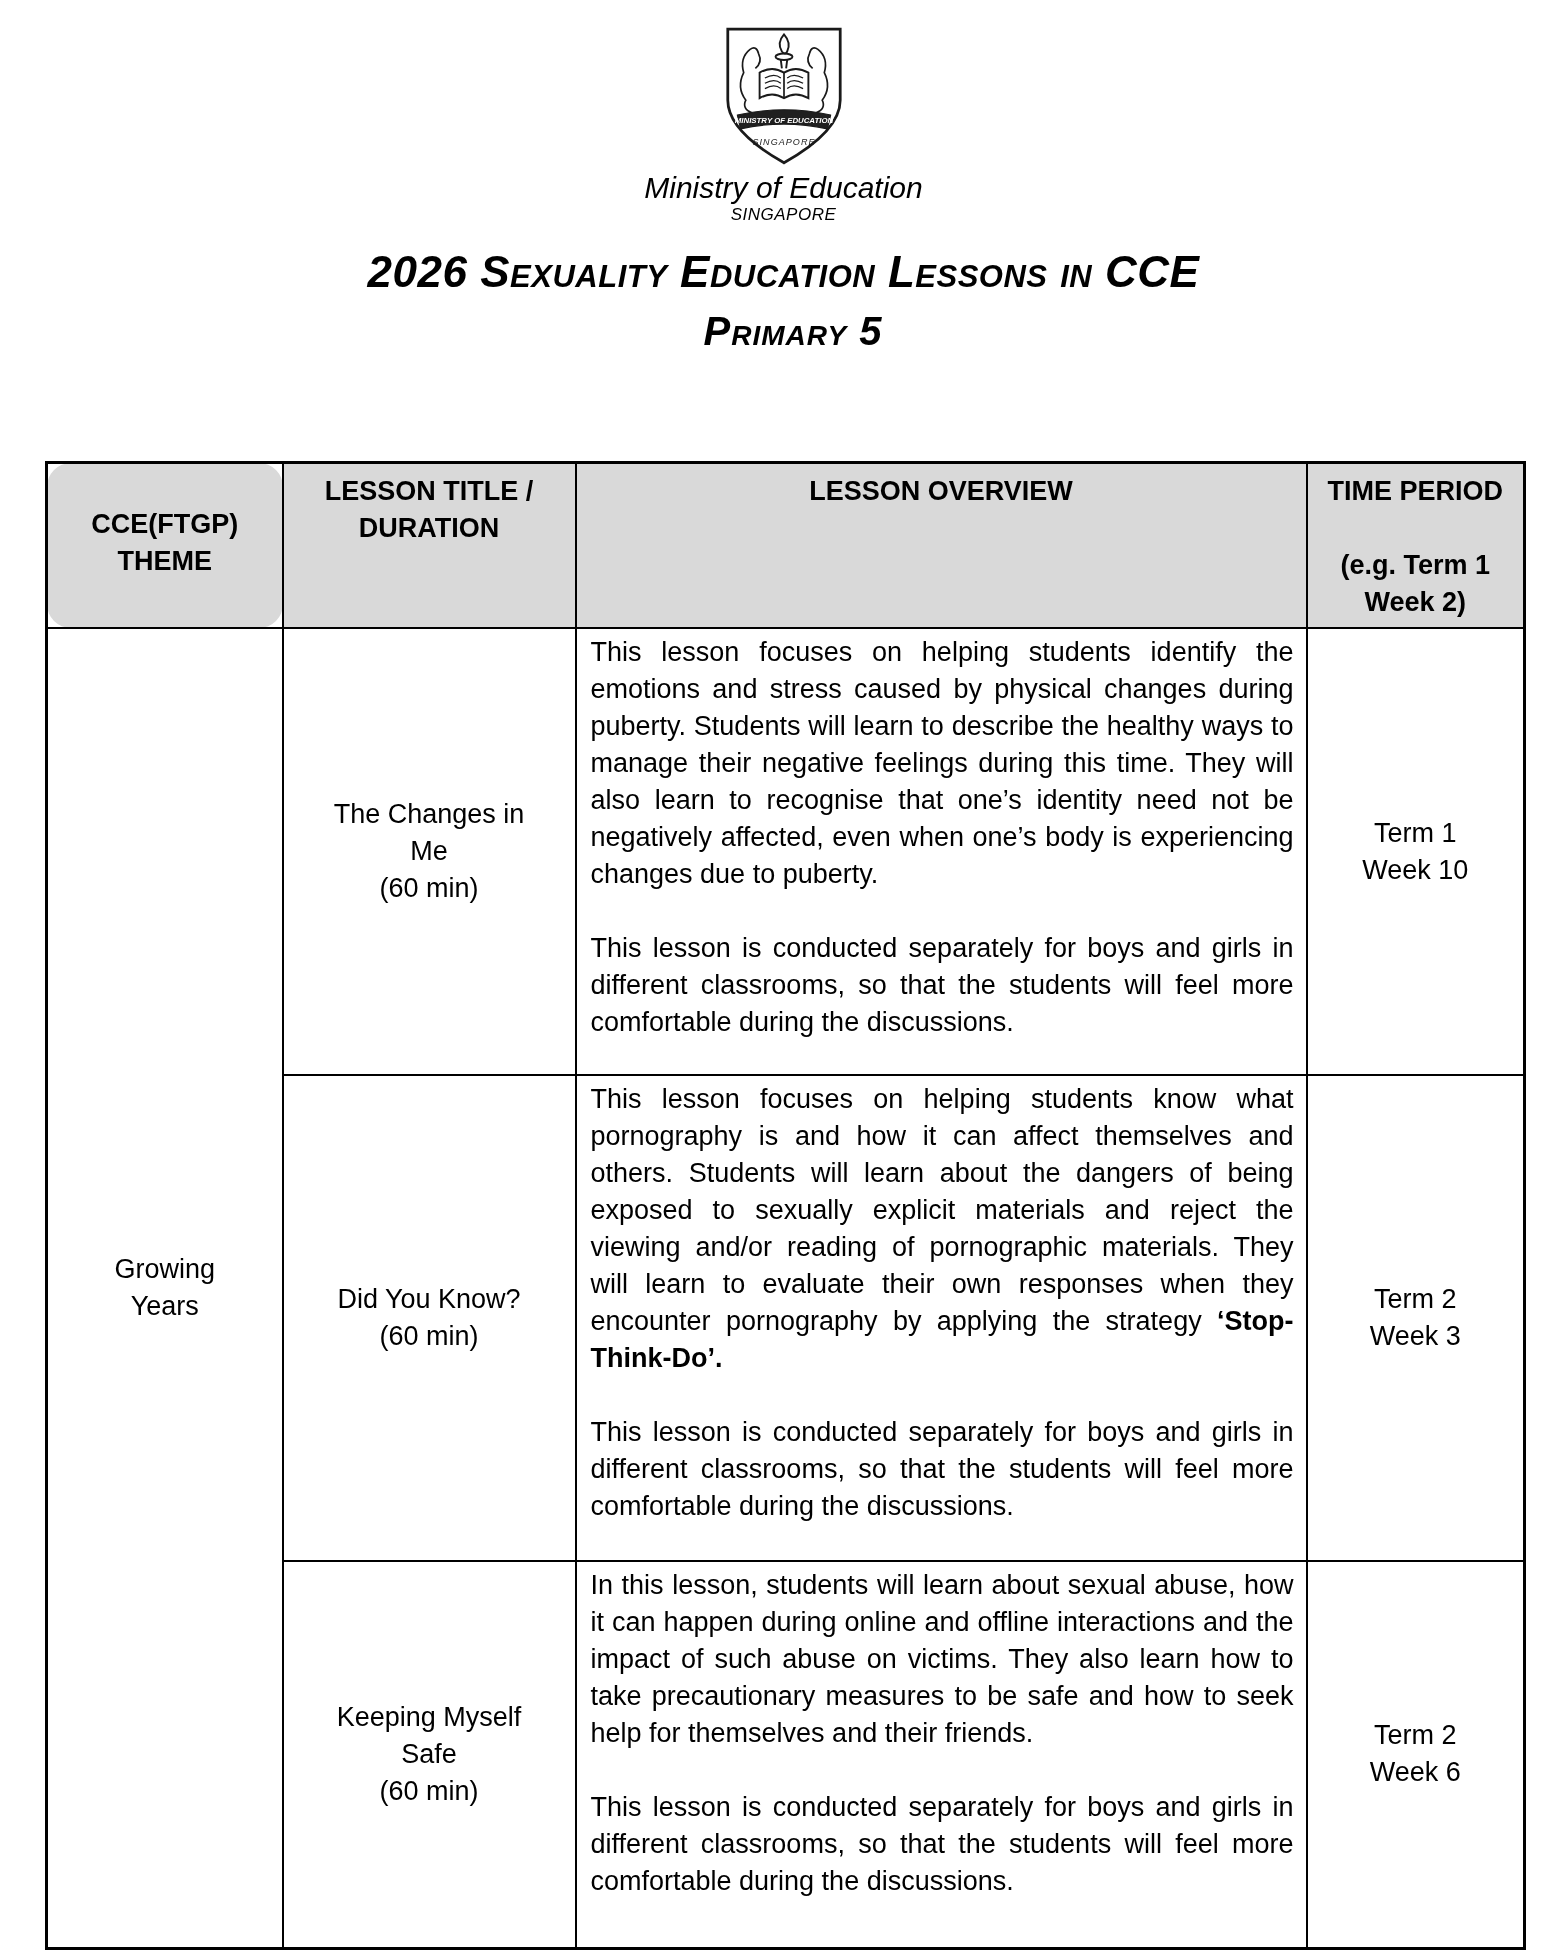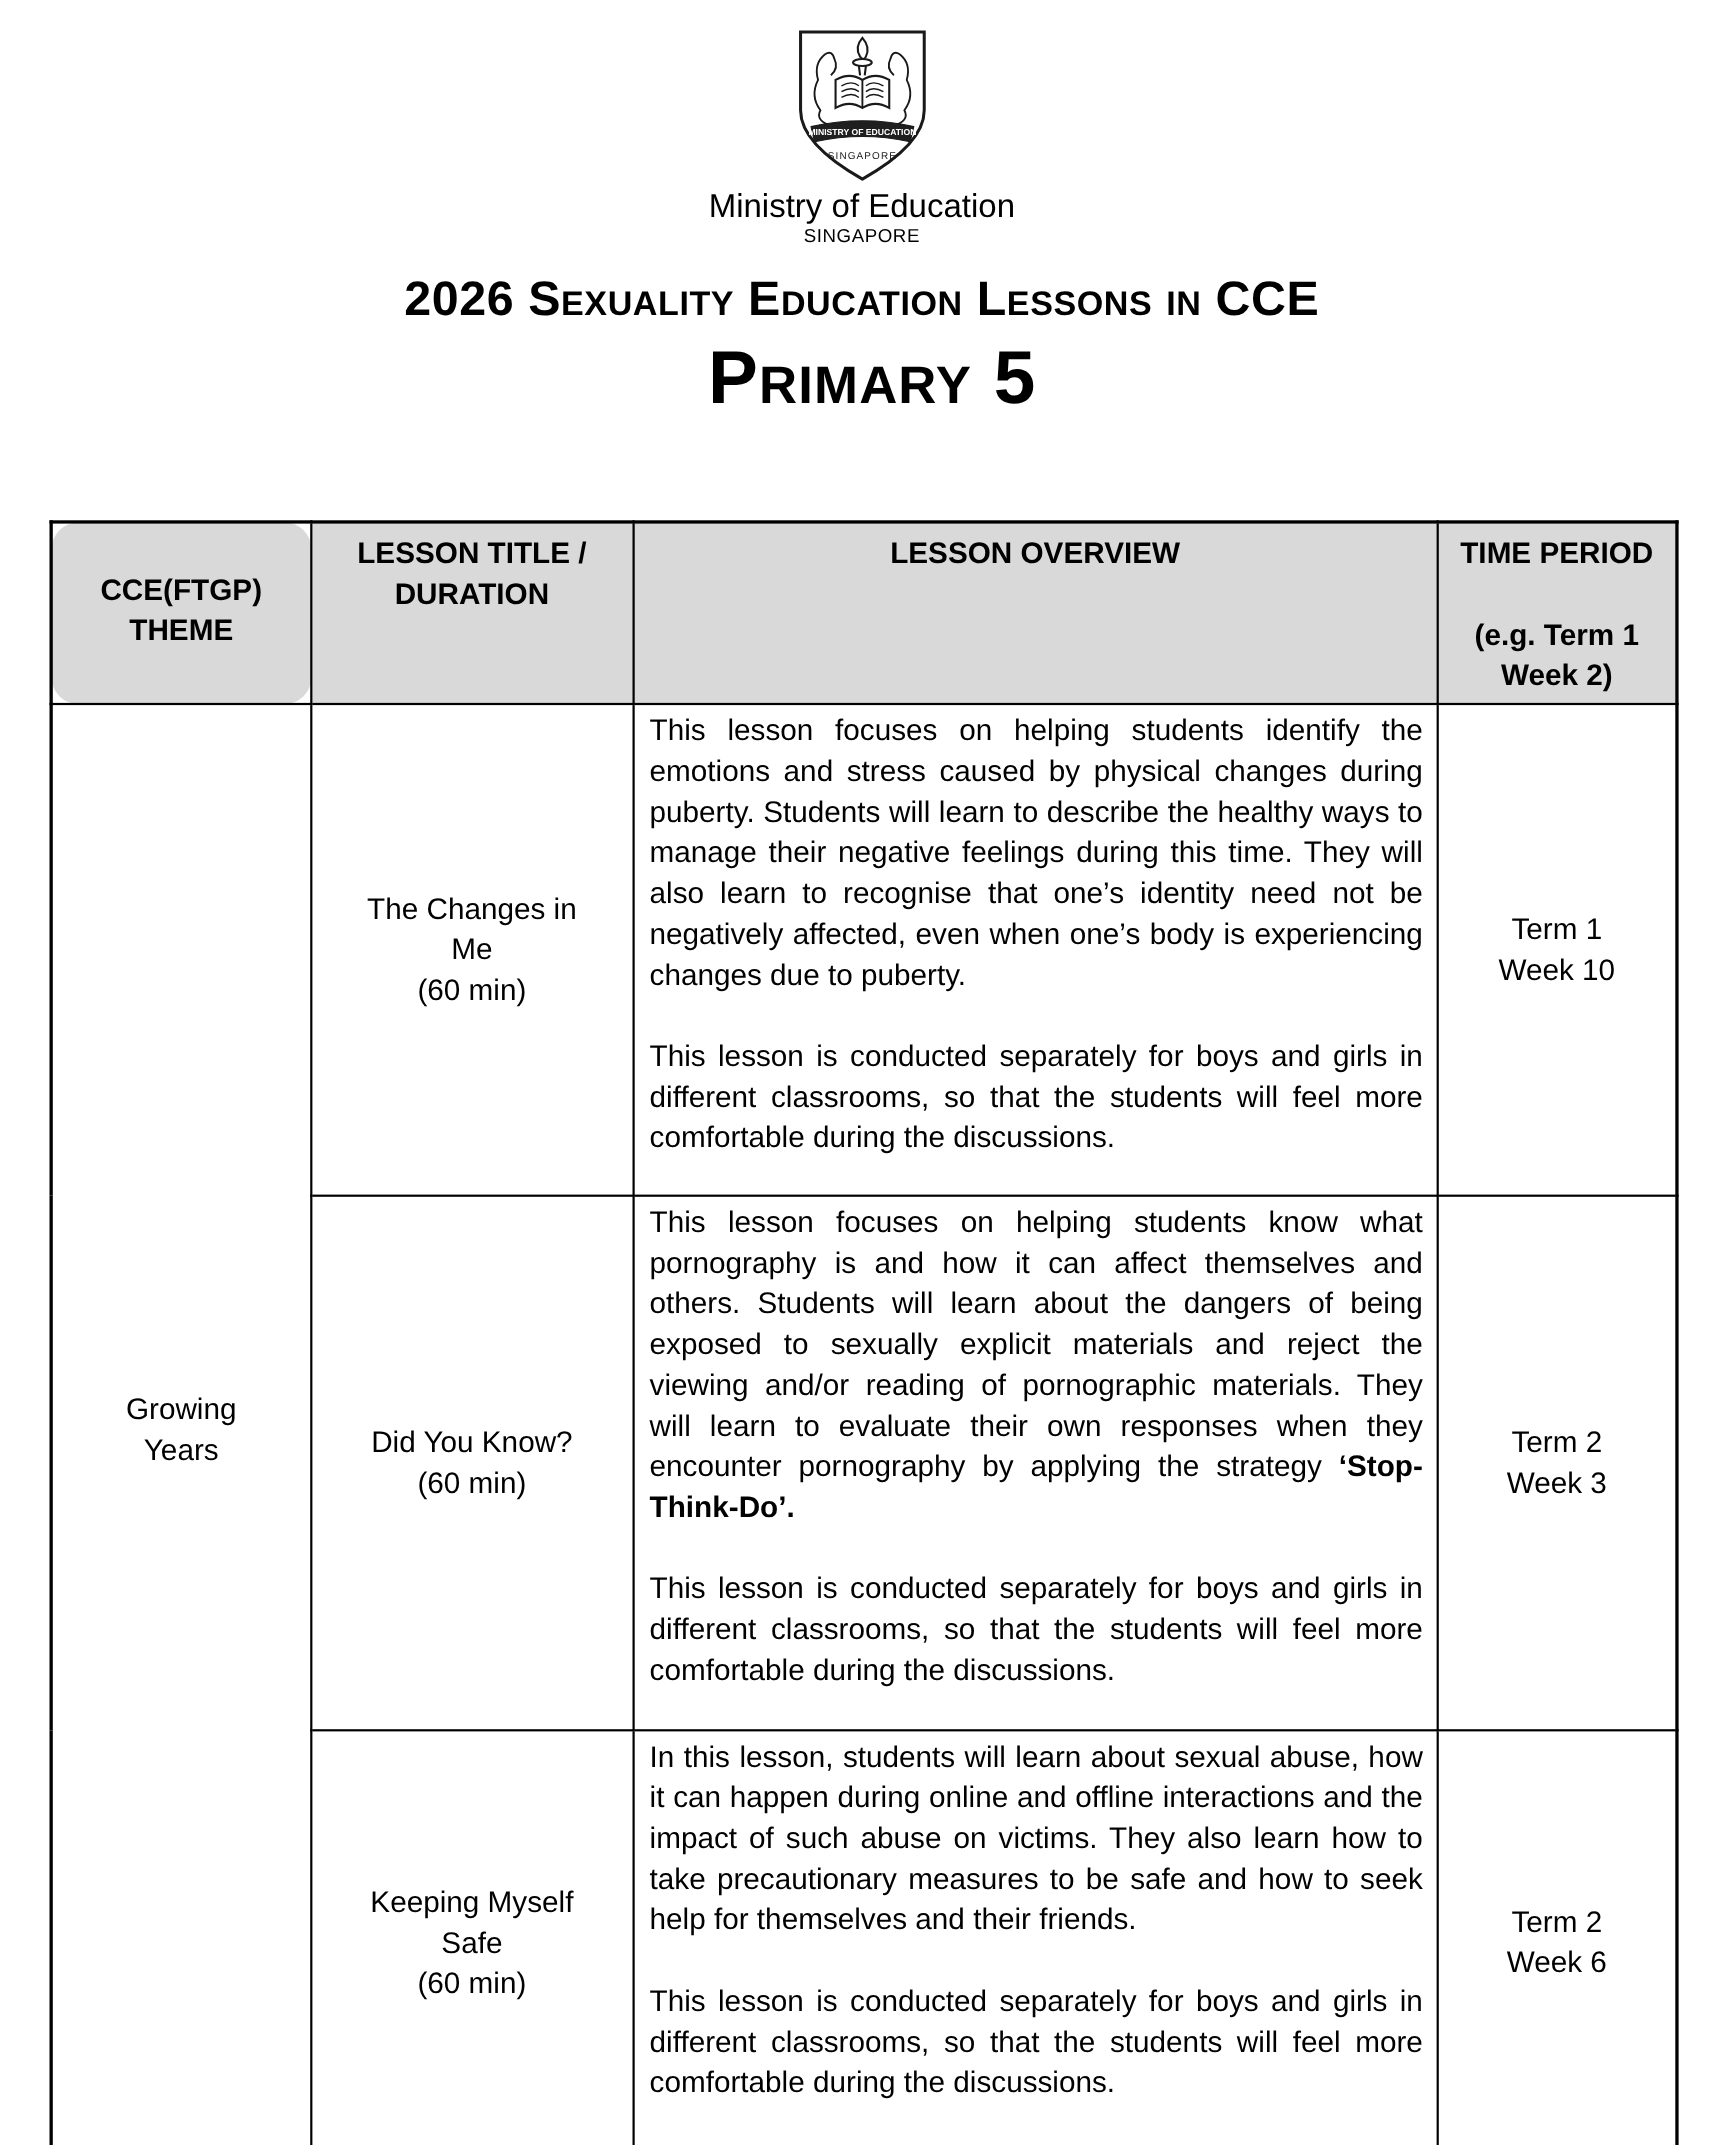--- a/index.html
+++ b/index.html
@@ -2,30 +2,30 @@
 <html><head>
 <meta charset="utf-8">
 <style>
   * { margin:0; padding:0; box-sizing:border-box; }
   html,body { background:#ffffff; }
   .page {
     width:1567px; height:1950px; position:relative; overflow:hidden;
     background:#ffffff; color:#000;
     font-family:"Liberation Sans", sans-serif;
   }
-  .doc-header { text-align:center; padding-top:26px; }
+  .doc-header { text-align:center; padding-top:26px;font-style:italic; }
   .crest { display:block; margin:0 auto; }
   .org-name { font-size:30px; line-height:34px; margin-top:5px; }
   .org-country { font-size:17px; line-height:20px; letter-spacing:0.5px; }
   .title1 {
     margin-top:22px; font-size:44px; line-height:50px; font-weight:700;
     font-variant:small-caps; letter-spacing:0.5px;
   }
   .title2 {
-    margin-top:14px; font-size:68px; line-height:64px; font-weight:700;
+    margin-top:2px; font-size:40px; line-height:64px; font-weight:700;
     font-variant:small-caps; letter-spacing:1px;padding-left:19px;
   }
   table.lessons-table {
     border-collapse:collapse; table-layout:fixed;
     margin:98px 0 0 45px; width:1478px;
     border:3px solid #000;
   }
   .lessons-table th, .lessons-table td { border:2px solid #000;margin-left:17px; }
   .lessons-table thead th {
     background:#d9d9d9; font-weight:700; font-size:27px; line-height:37px;

